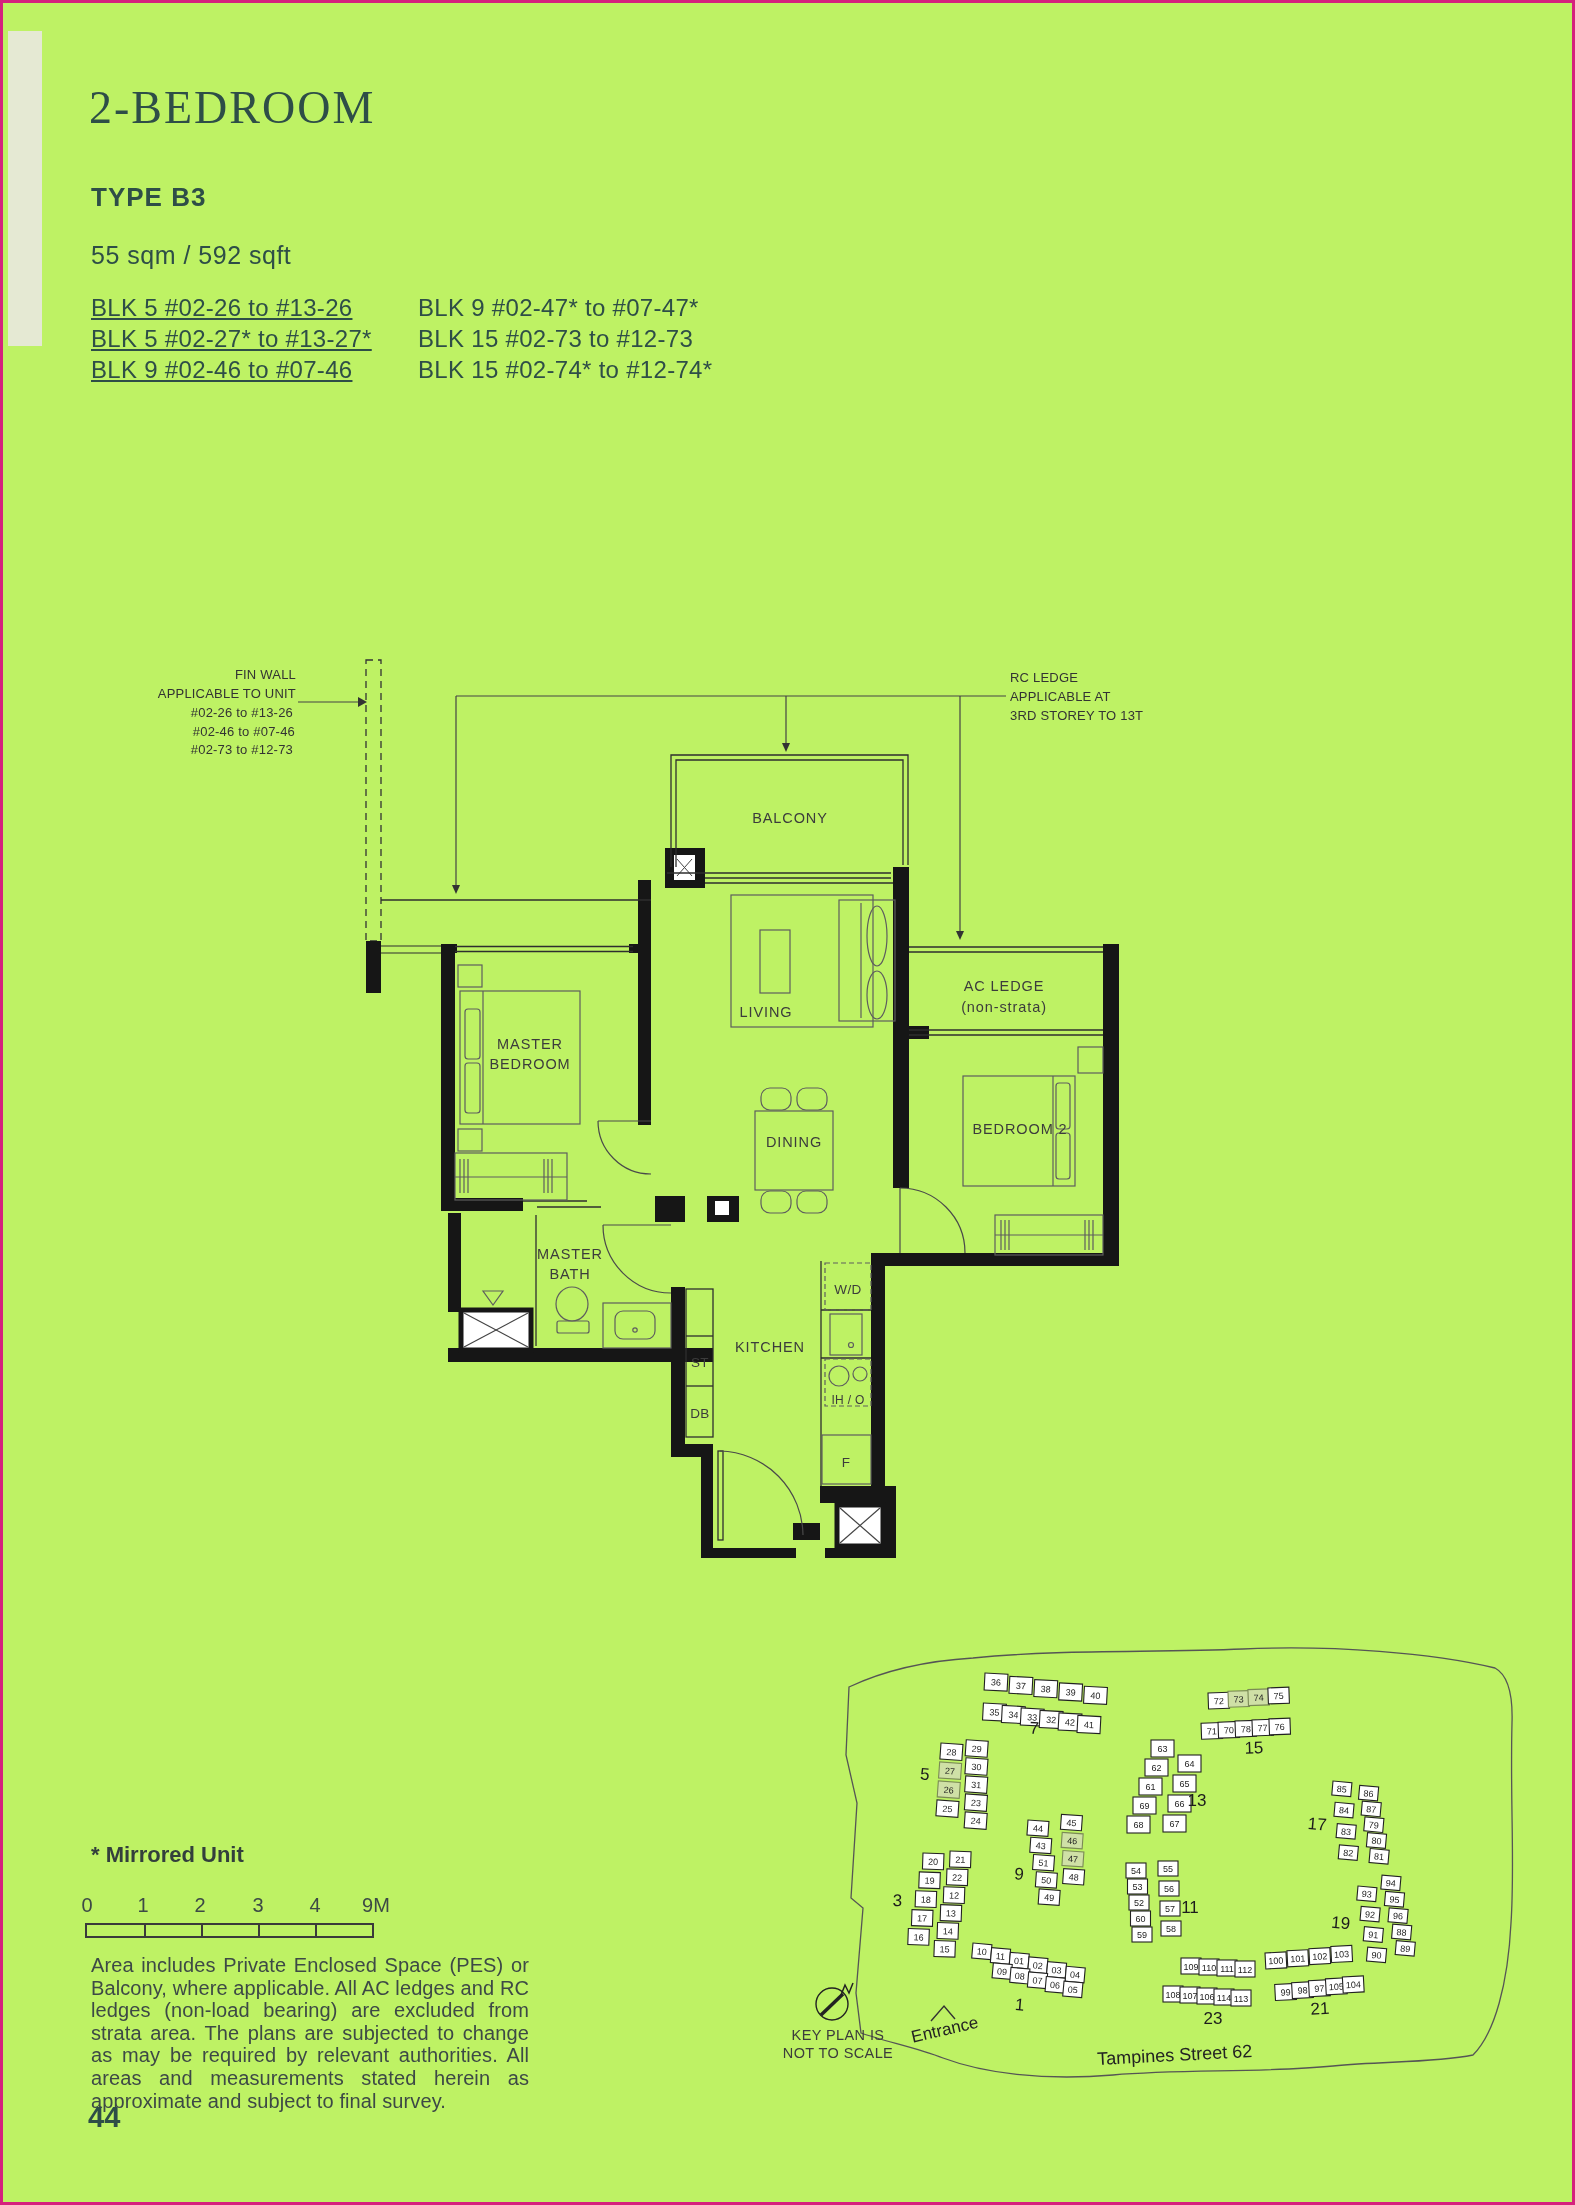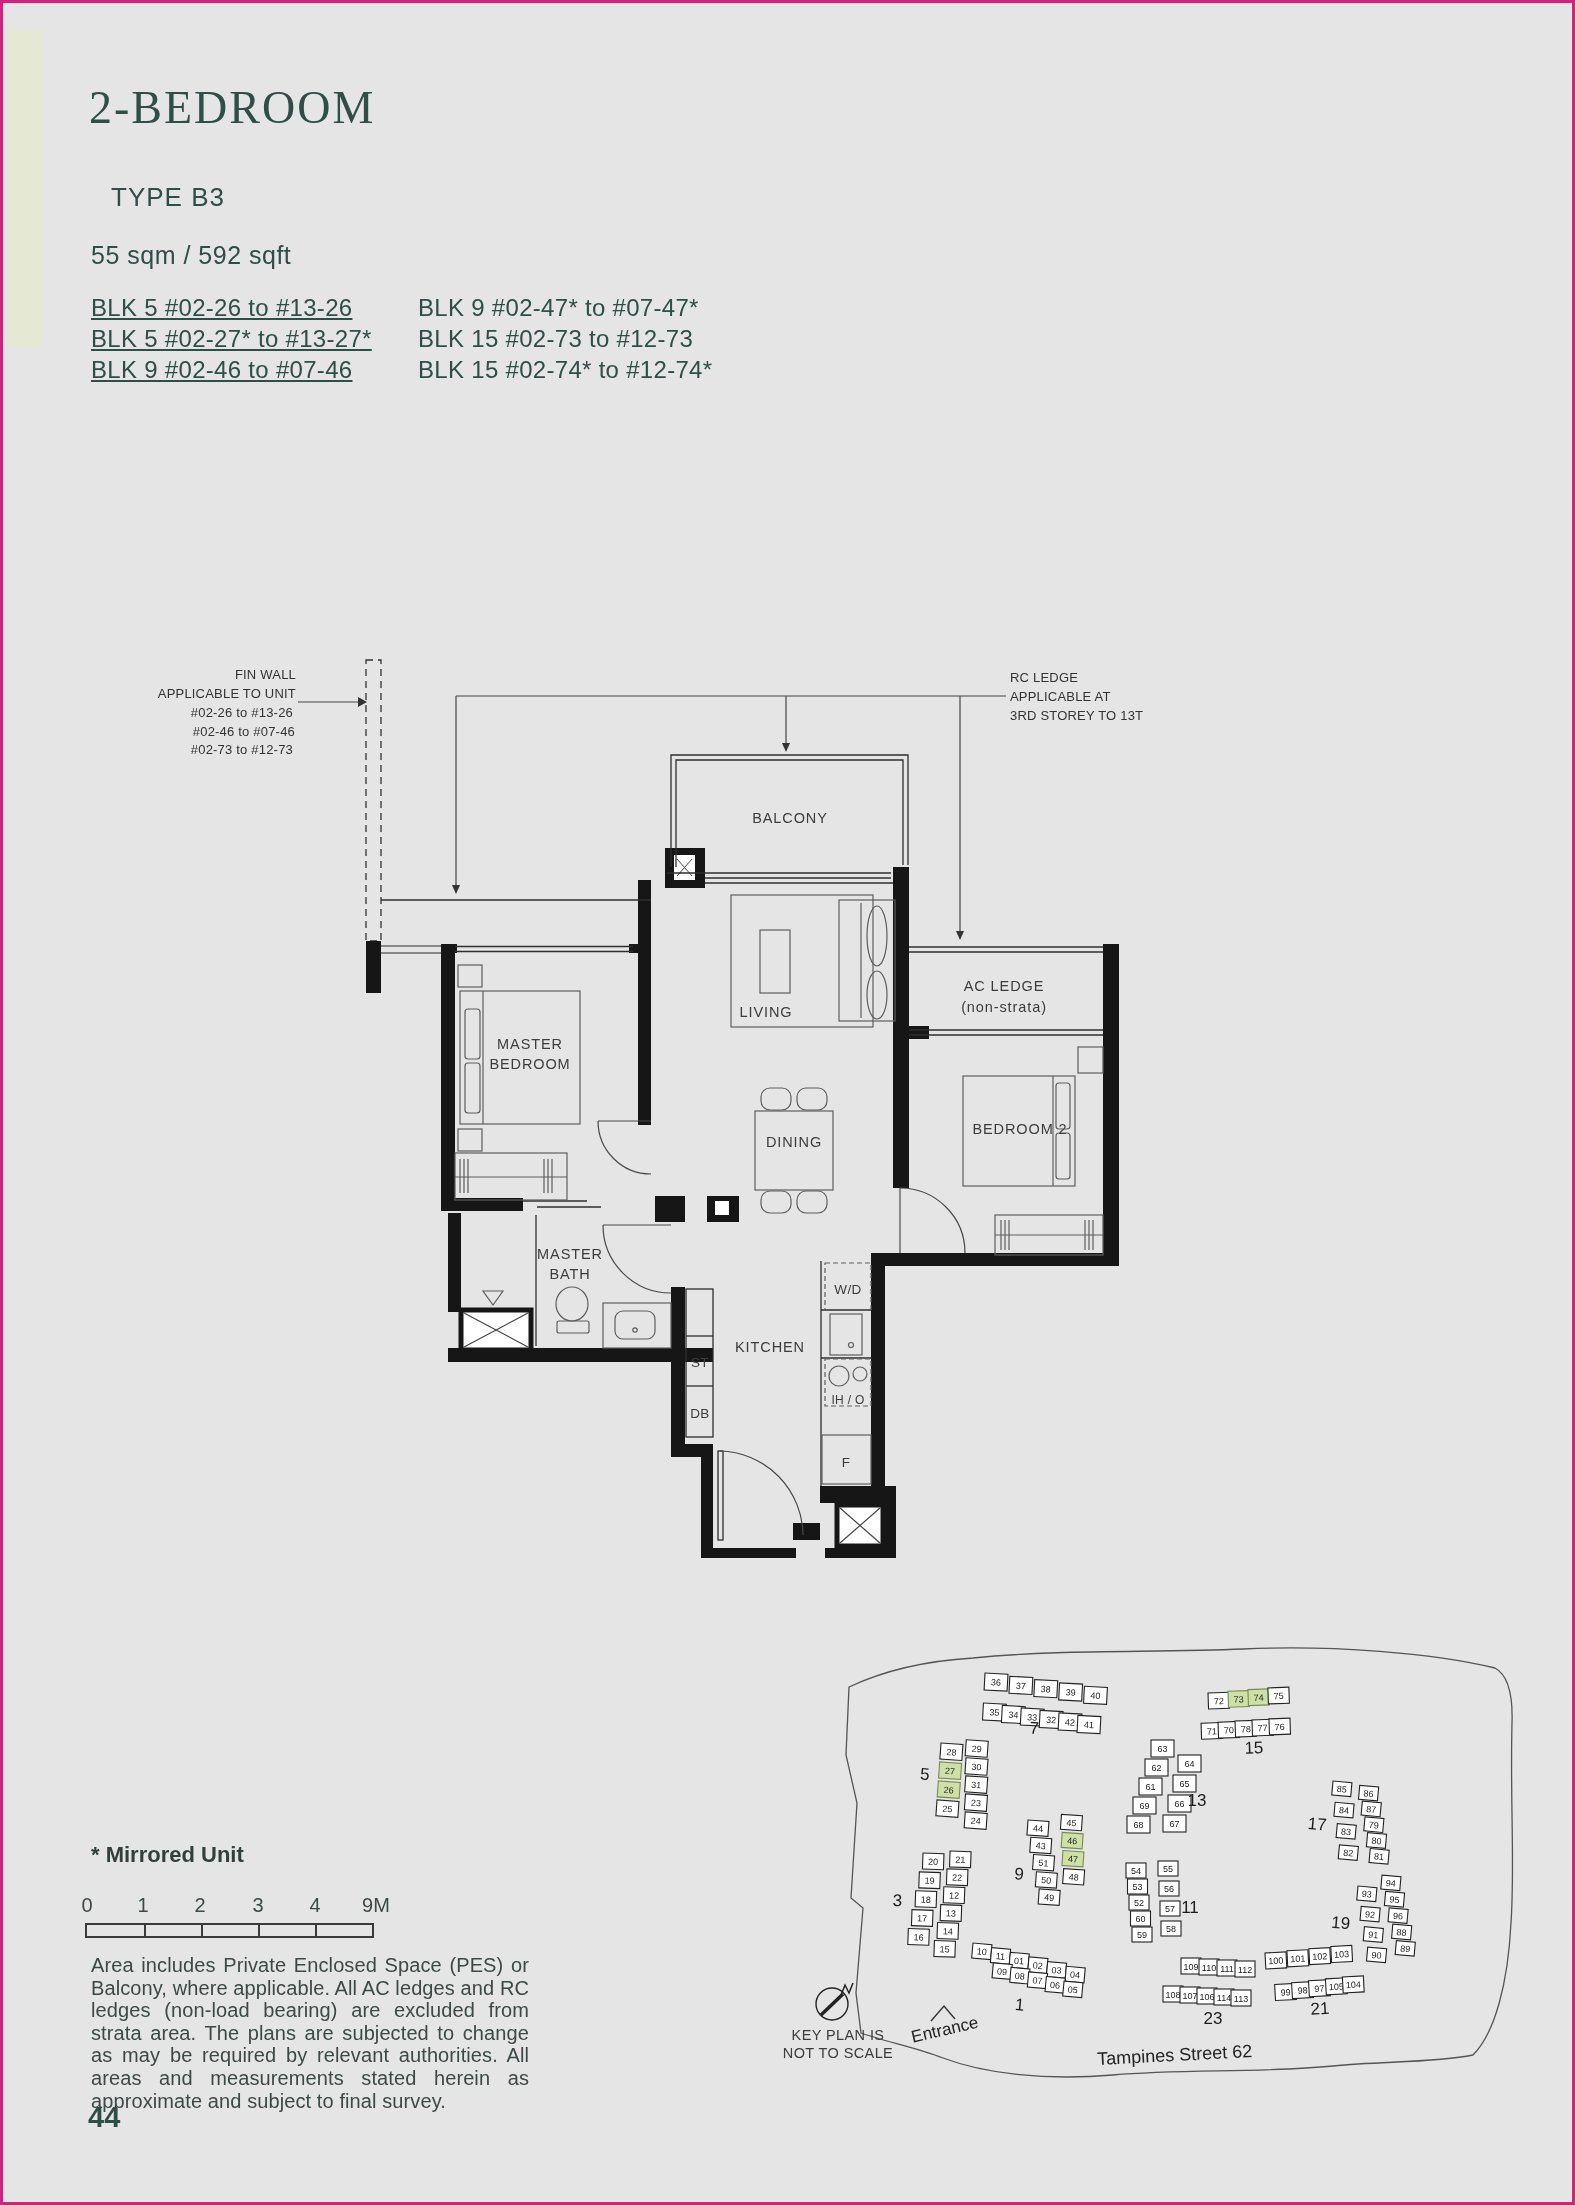--- a/index.html
+++ b/index.html
@@ -8,30 +8,30 @@
     --head:#2e4e47;
     --body:#3d4946;
     --wall:#161616;
     --thin:#2e2e2e;
     --furn:#5e5e5e;
     --lbl:#3c3c3c;
     --hl:#cfe0a6;
   }
   html,body{margin:0;padding:0;background:#888;}
   .page{
-    position:relative;width:1575px;height:2205px;background:#e5e5e5;
+    position:relative;width:1575px;height:2205px;background:#bef264;
     border:3px solid var(--pink);box-sizing:border-box;overflow:hidden;
     font-family:"Liberation Sans",sans-serif;
   }
   .accent-bar{position:absolute;left:5px;top:28px;width:34px;height:315px;background:var(--bar);}
   .title{
     position:absolute;left:86px;top:82px;font-family:"Liberation Serif",serif;
     font-size:46px;font-weight:500;color:var(--head);letter-spacing:2px;line-height:1;
   }
-  .type{position:absolute;left:88px;top:179px;font-size:26px;font-weight:normal;color:var(--head);letter-spacing:1px;margin-left:20px;}
+  .type{position:absolute;left:88px;top:179px;font-size:26px;font-weight:bold;color:var(--head);letter-spacing:1px;}
   .area{position:absolute;left:88px;top:238px;font-size:25px;font-weight:normal;color:var(--head);letter-spacing:0.5px;}
   .blocks{position:absolute;top:289px;font-size:24px;color:var(--head);line-height:31px;letter-spacing:0.3px;}
   .blocks.c1{left:88px;text-decoration:underline;}
   .blocks.c2{left:415px;}
   svg text{font-family:"Liberation Sans",sans-serif;fill:var(--lbl);}
   .room-lbl{font-size:14.5px;letter-spacing:0.9px;}
   .small-lbl{font-size:13.5px;letter-spacing:0.4px;}
   .tiny-lbl{font-size:12px;letter-spacing:0.3px;}
   .anno{font-size:13px;fill:#333;letter-spacing:0.2px;}
   .mirrored{position:absolute;left:88px;top:1839px;font-size:22px;font-weight:bold;color:#333f3c;}

